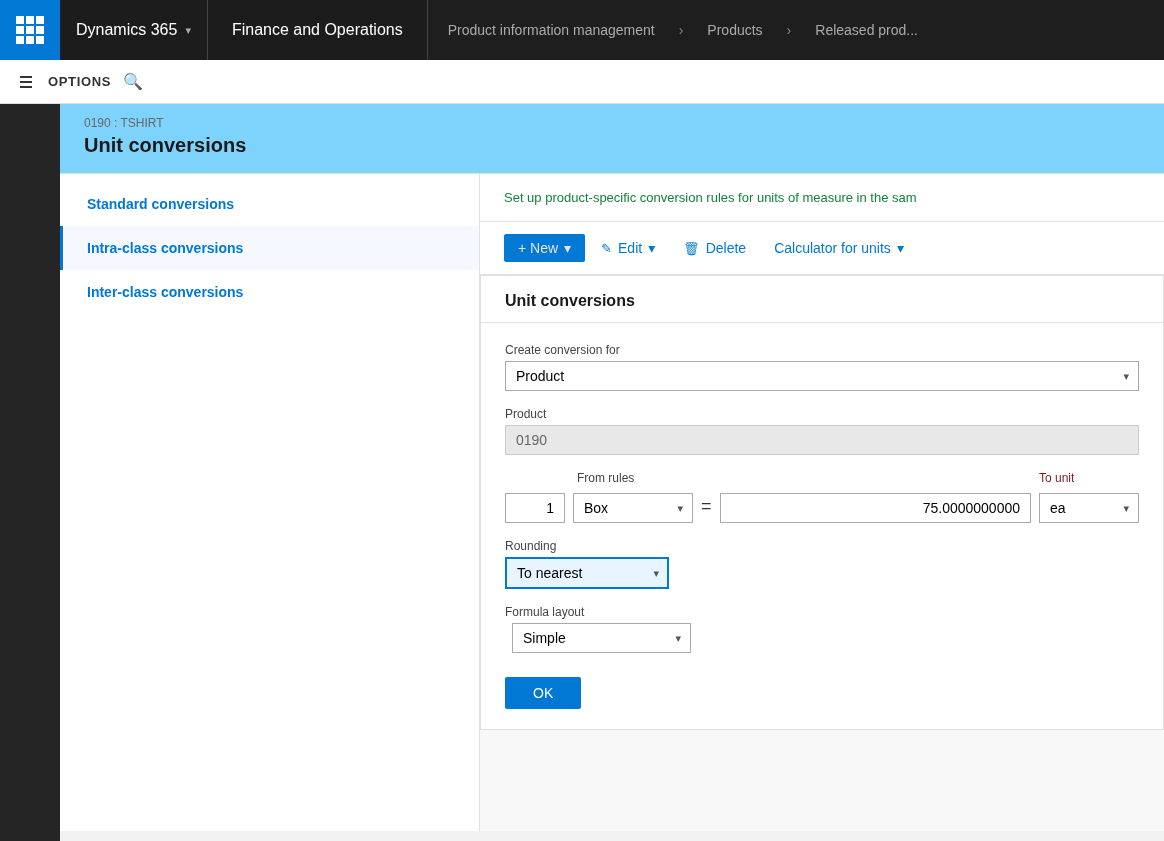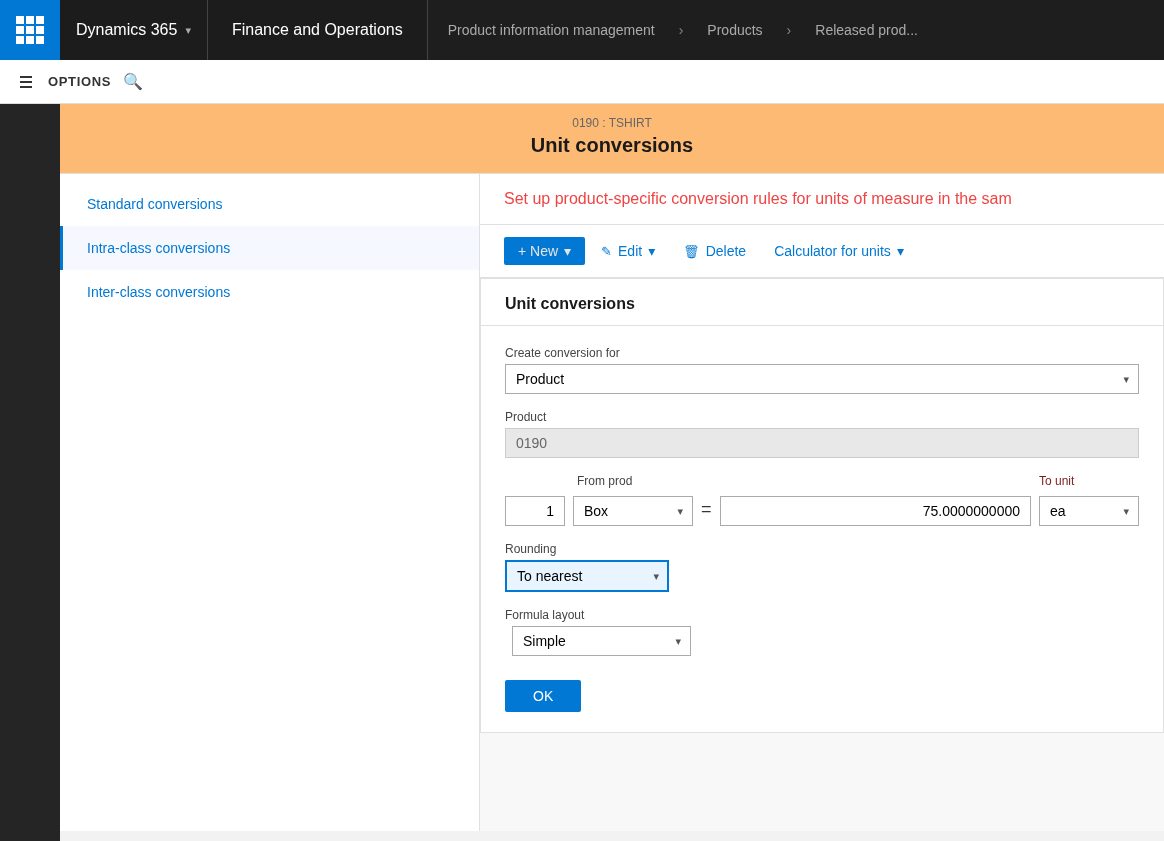--- a/index.html
+++ b/index.html
@@ -122,24 +122,23 @@
 
     
     .content-area {
       flex: 1;
       background: #f2f2f2;
       overflow: hidden;
     }
 
     
     .page-header {
-      background: #fdba74;
+      background: #7dd3fc;
       padding: 12px 24px 16px;
       border-bottom: 1px solid #e0e0e0;
-      text-align: center;
     }
     .page-breadcrumb {
       font-size: 12px;
       color: #666;
       margin-bottom: 4px;
     }
     .page-title {
       font-size: 20px;
       font-weight: 600;
       color: #1a1a1a;
@@ -151,20 +150,21 @@
       height: calc(100% - 80px);
     }
 
     
     .left-nav-panel {
       width: 420px;
       background: white;
       border-right: 1px solid #e0e0e0;
       padding: 8px 0;
       flex-shrink: 0;
+      font-weight: bold;
     }
     .left-nav-item {
       padding: 14px 24px;
       cursor: pointer;
       color: #0078d4;
       font-size: 14px;
       border-left: 3px solid transparent;
     }
     .left-nav-item.active {
       border-left: 3px solid #0078d4;
@@ -181,22 +181,22 @@
       background: #f8f8f8;
       overflow: auto;
       position: relative;
     }
 
     
     .info-banner {
       background: white;
       border-bottom: 1px solid #e0e0e0;
       padding: 16px 24px;
-      font-size: 16px;
-      color: #ef4444;
+      font-size: 13px;
+      color: #15803d;
     }
 
     
     .action-toolbar {
       display: flex;
       align-items: center;
       gap: 4px;
       padding: 12px 24px;
       background: white;
       border-bottom: 1px solid #e0e0e0;
@@ -494,21 +494,21 @@
             
             <div class="form-group">
               <label class="form-label">Product</label>
               <input class="form-input readonly" type="text" readonly="" value="0190" style="">
             </div>
 
             
             <div style="margin-bottom:16px;">
               <div style="display:flex;gap:12px;margin-bottom:4px;">
                 <div style="width:60px;"></div>
-                <div class="col-label" style="width:120px;font-size:12px;color:#444;">From prod</div>
+                <div class="col-label" style="width:120px;font-size:12px;color:#444;">From rules</div>
                 <div style="width:20px;"></div>
                 <div style="flex:1;"></div>
                 <div class="col-label" style="width:100px;font-size:12px;color:#7f1d1d;">To unit</div>
               </div>
               <div class="conversion-row">
                 <input class="conv-number" type="text" value="1" style="">
                 <div class="conv-unit-select">
                   <select>
                     <option>Box</option>
                     <option>ea</option>

